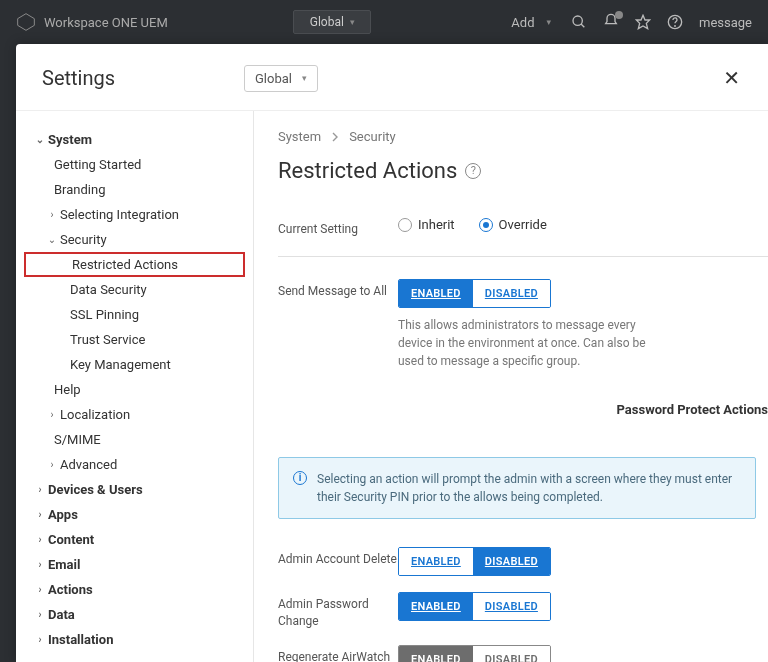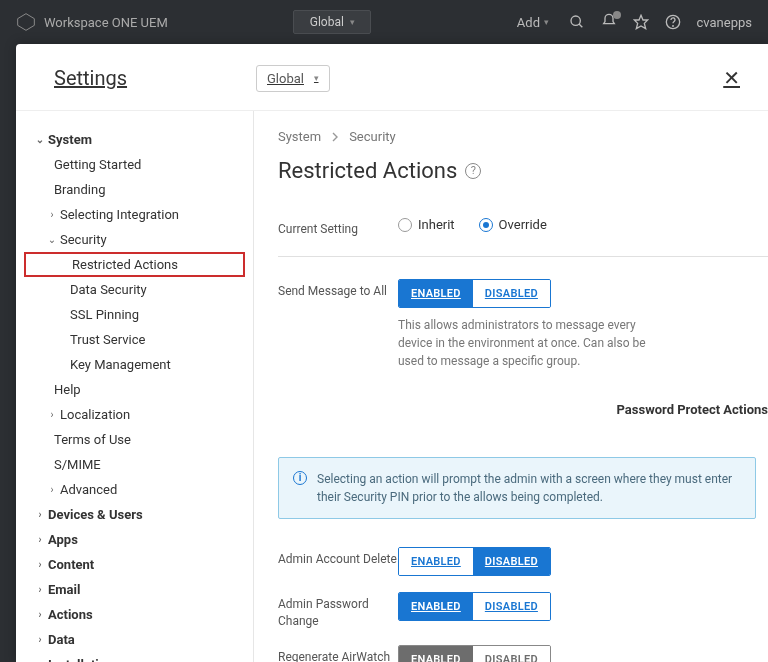--- a/index.html
+++ b/index.html
@@ -2,29 +2,29 @@
 <html><head>
   <meta charset="utf-8">
   <style>
     * { margin:0; padding:0; box-sizing:border-box; font-family:-apple-system,BlinkMacSystemFont,"Segoe UI",Roboto,sans-serif; }
     body { width:768px; height:662px; overflow:hidden; background:#2c2f33; color:#333; }
     .topbar { height:44px; background:#2c2f33; display:flex; align-items:center; padding:0 16px; color:#aaa; font-size:13px; }
     .topbar .logo { width:20px; height:20px; margin-right:8px; }
     .topbar .product { font-weight:400; color:#aaa; }
     .topbar .og-btn { margin-left:125px; background:#3a3d41; border:1px solid #4a4d51; color:#ccc; padding:4px 16px; font-size:12px; border-radius:2px; display:flex; align-items:center; gap:6px; cursor:pointer; }
     .topbar .spacer { flex:1; }
-    .topbar .add { color:#bbb; font-size:13px; margin-right:20px; display:flex; align-items:center; gap:4px; cursor:pointer; }
+    .topbar .add { color:#bbb; font-size:13px; margin-right:20px; display:flex; align-items:center; gap:12px; cursor:pointer; }
     .topbar .icon-group { display:flex; gap:16px; align-items:center; }
     .topbar .icon-group svg { cursor:pointer; }
     .topbar .badge { position:relative; }
     .topbar .badge::after { content:""; position:absolute; top:-2px; right:-4px; width:8px; height:8px; background:#888; border-radius:50%; }
     .topbar .user { margin-left:16px; font-size:13px; color:#bbb; }
 
     .modal { position:absolute; left:16px; top:44px; right:0; bottom:0; background:#fff; border-radius:4px 0 0 0; box-shadow:0 0 12px rgba(0,0,0,0.3); display:flex; flex-direction:column; overflow:hidden; }
-    .modal-header { padding:18px 24px 16px 38px; display:flex; align-items:center; gap:22px; border-bottom:1px solid #eee;text-decoration:underline; }
+    .modal-header { padding:18px 24px 16px 26px; display:flex; align-items:center; gap:22px; border-bottom:1px solid #eee; }
     .modal-title { font-size:20px; color:#333; font-weight:400; flex:0 0 180px; }
     .og-select { border:1px solid #ccc; padding:5px 10px; font-size:13px; color:#555; border-radius:3px; display:flex; align-items:center; gap:10px; cursor:pointer; }
     .modal-close { margin-left:auto; font-size:20px; color:#333; cursor:pointer; padding:4px; }
 
     .modal-body { flex:1; display:flex; overflow:hidden; }
     .sidebar { width:238px; border-right:1px solid #e6e6e6; padding:16px 8px; overflow-y:auto; font-size:13px; color:#333; }
     .sb-item { padding:5px 8px 5px 24px; cursor:pointer; display:flex; align-items:center; gap:2px; }
     .sb-item.lvl0 { font-weight:bold; padding-left:10px; }
     .sb-item.lvl1 { padding-left:30px; }
     .sb-item.lvl1.caret { padding-left:22px; }
@@ -106,21 +106,21 @@
     </span>
     <svg width="16" height="16" viewBox="0 0 24 24" fill="none" stroke="#bbb" stroke-width="2">
         <polygon points="12,2 15,9 22,9 17,14 19,22 12,18 5,22 7,14 2,9 9,9"></polygon>
       </svg>
     <svg width="16" height="16" viewBox="0 0 24 24" fill="none" stroke="#bbb" stroke-width="2">
         <circle cx="12" cy="12" r="10"></circle>
         <path d="M9 9a3 3 0 115 2c-1 1-2 1-2 3"></path>
         <circle cx="12" cy="18" r="0.5" fill="#bbb"></circle>
       </svg>
   </div>
-  <span class="user">cvanepps</span>
+  <span class="user">message</span>
 </div>
 
 <div class="modal">
   <div class="modal-header">
     <div class="modal-title">Settings</div>
     <div class="og-select">
       <span>Global</span>
       <span class="c-down">▾</span>
     </div>
     <div class="modal-close">✕</div>
@@ -162,23 +162,20 @@
           <span>Key Management</span>
         </div>
       <div class="sb-item lvl1">
           <span>Help</span>
         </div>
       <div class="sb-item lvl1 caret">
           <span class="caret-icon">›</span>
           <span>Localization</span>
         </div>
       <div class="sb-item lvl1">
-          <span>Terms of Use</span>
-        </div>
-      <div class="sb-item lvl1">
           <span>S/MIME</span>
         </div>
       <div class="sb-item lvl1 caret">
           <span class="caret-icon">›</span>
           <span>Advanced</span>
         </div>
       <div class="sb-item lvl0">
           <span class="caret-icon">›</span>
           <span>Devices &amp; Users</span>
         </div>

